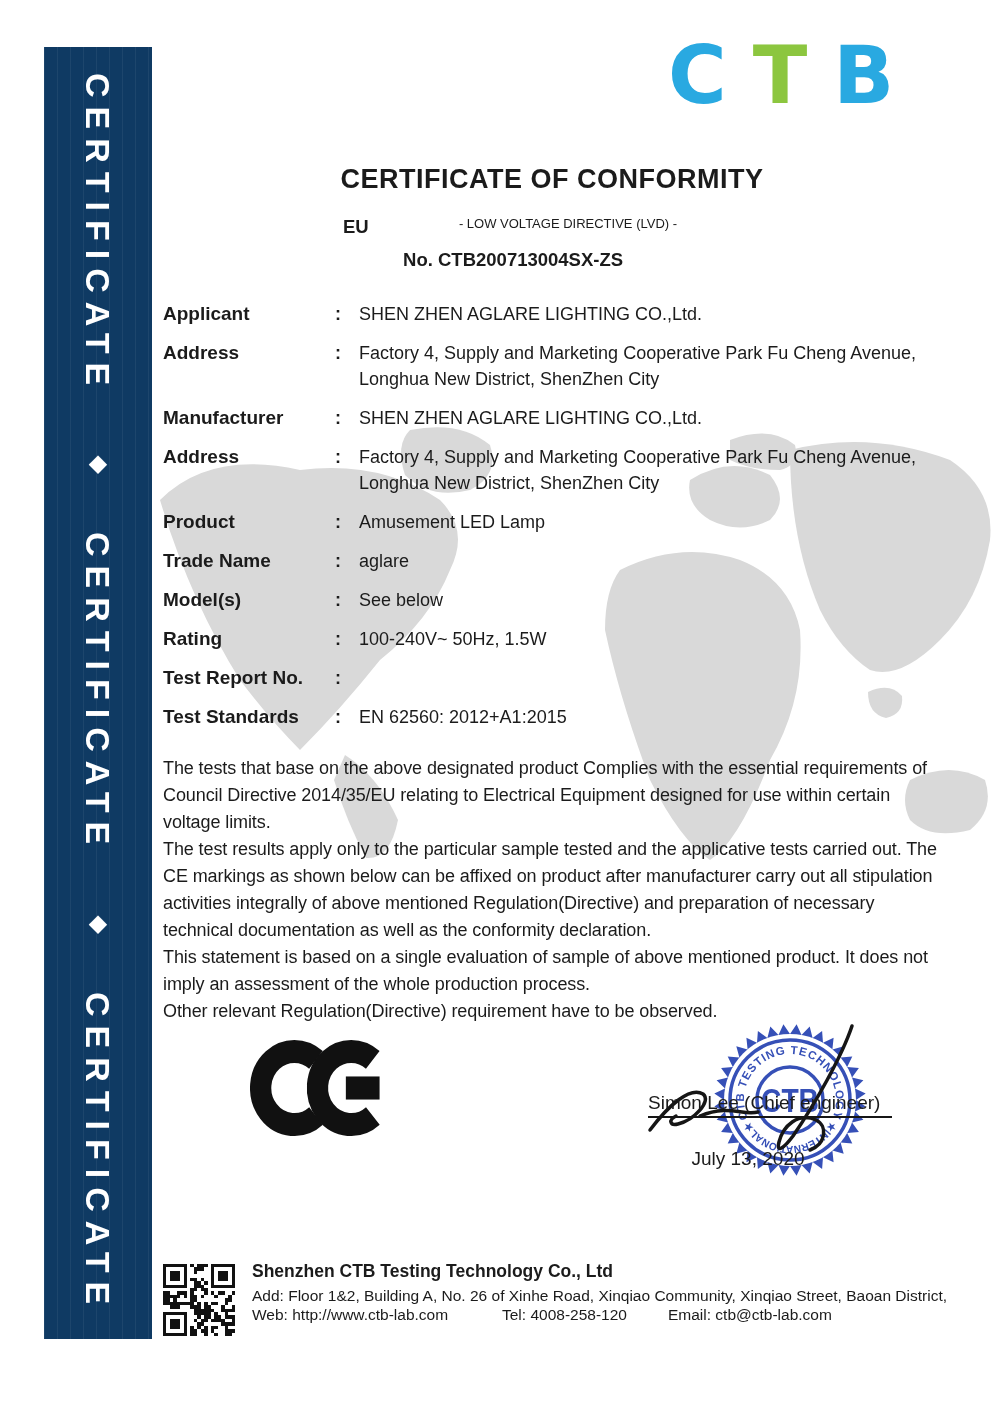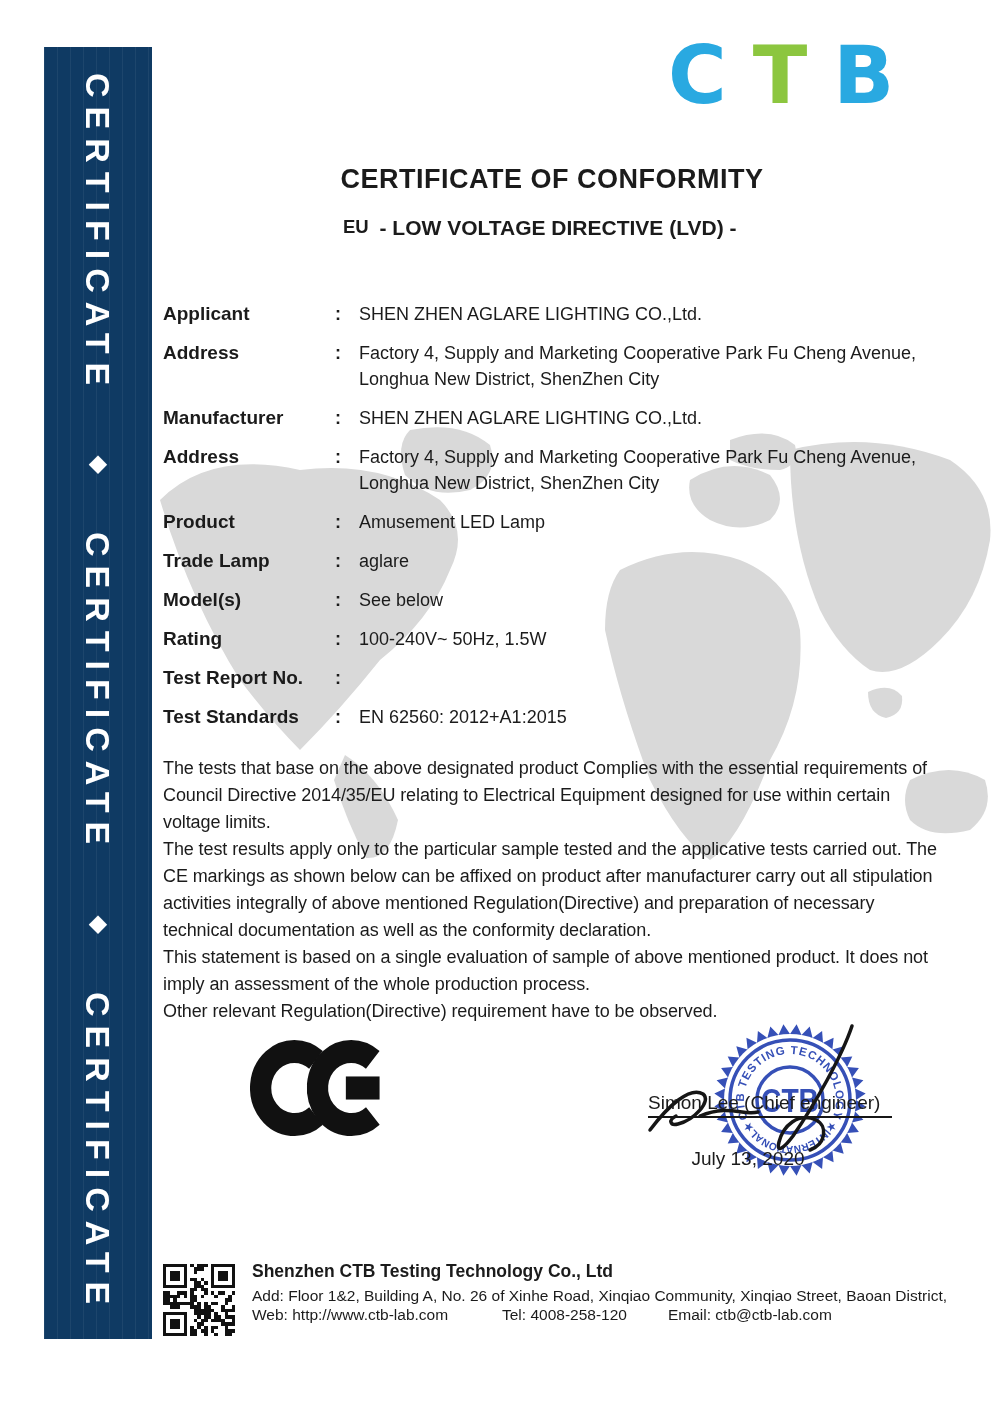--- a/index.html
+++ b/index.html
@@ -16,21 +16,21 @@
   .bword{writing-mode:vertical-rl;font-size:34px;font-weight:bold;color:#fff;letter-spacing:9px;line-height:1;}
   .bdiamond{color:#fff;font-size:24px;line-height:1;}
   
   .logo{position:absolute;left:668px;top:36px;width:250px;text-align:center;z-index:2;
         font-family:"DejaVu Sans",sans-serif;font-weight:bold;font-size:80px;letter-spacing:26px;line-height:1;}
   
   .content{position:absolute;left:163px;top:0;width:778px;height:100%;z-index:1;}
   .title{position:absolute;top:164px;width:100%;text-align:center;font-size:27px;font-weight:bold;letter-spacing:.5px;}
   .subrow{position:absolute;top:216px;width:100%;height:24px;}
   .eu{position:absolute;left:180px;font-size:18.5px;font-weight:bold;}
-  .directive{position:absolute;left:6px;width:100%;text-align:center;font-size:21px;font-weight:bold;}
+  .directive{position:absolute;left:16px;width:100%;text-align:center;font-size:13px;font-weight:normal;}
   .certno{position:absolute;top:249px;width:90%;text-align:center;font-size:18.5px;font-weight:bold;}
   
   .fields{position:absolute;top:301px;width:100%;}
   .frow{display:grid;grid-template-columns:172px 24px 1fr;margin-bottom:13px;line-height:26px;}
   .flabel{font-size:19px;font-weight:bold;}
   .fcolon{font-size:18px;font-weight:bold;}
   .fvalue{font-size:18px;}
   
   .bodytext{position:absolute;top:755px;width:782px;font-size:18px;line-height:27px;letter-spacing:-0.1px;}
   .bodytext p{margin:0;}
@@ -80,20 +80,21 @@
   <div class="logo">
     <span style="color: rgb(41, 169, 225);">C</span><span style="color: rgb(140, 198, 63);">T</span><span style="color: rgb(41, 169, 225);">B</span>
   </div>
 
   <div class="content">
     <div class="title">CERTIFICATE OF CONFORMITY</div>
     <div class="subrow">
       <span class="eu">EU</span>
       <span class="directive">- LOW VOLTAGE DIRECTIVE (LVD) -</span>
     </div>
+    <div class="certno">No. CTB200713004SX-ZS</div>
 
     <div class="fields">
       <div class="frow">
         <span class="flabel">Applicant</span>
           <span class="fcolon">:</span>
           <span class="fvalue">SHEN ZHEN AGLARE LIGHTING CO.,Ltd.</span>
       </div>
       <div class="frow">
         <span class="flabel">Address</span>
           <span class="fcolon">:</span>
@@ -108,21 +109,21 @@
         <span class="flabel">Address</span>
           <span class="fcolon">:</span>
           <span class="fvalue">Factory 4, Supply and Marketing Cooperative Park Fu Cheng Avenue, Longhua New District, ShenZhen City</span>
       </div>
       <div class="frow">
         <span class="flabel">Product</span>
           <span class="fcolon">:</span>
           <span class="fvalue">Amusement LED Lamp</span>
       </div>
       <div class="frow">
-        <span class="flabel">Trade Lamp</span>
+        <span class="flabel">Trade Name</span>
           <span class="fcolon">:</span>
           <span class="fvalue">aglare</span>
       </div>
       <div class="frow">
         <span class="flabel">Model(s)</span>
           <span class="fcolon">:</span>
           <span class="fvalue">See below</span>
       </div>
       <div class="frow">
         <span class="flabel">Rating</span>

